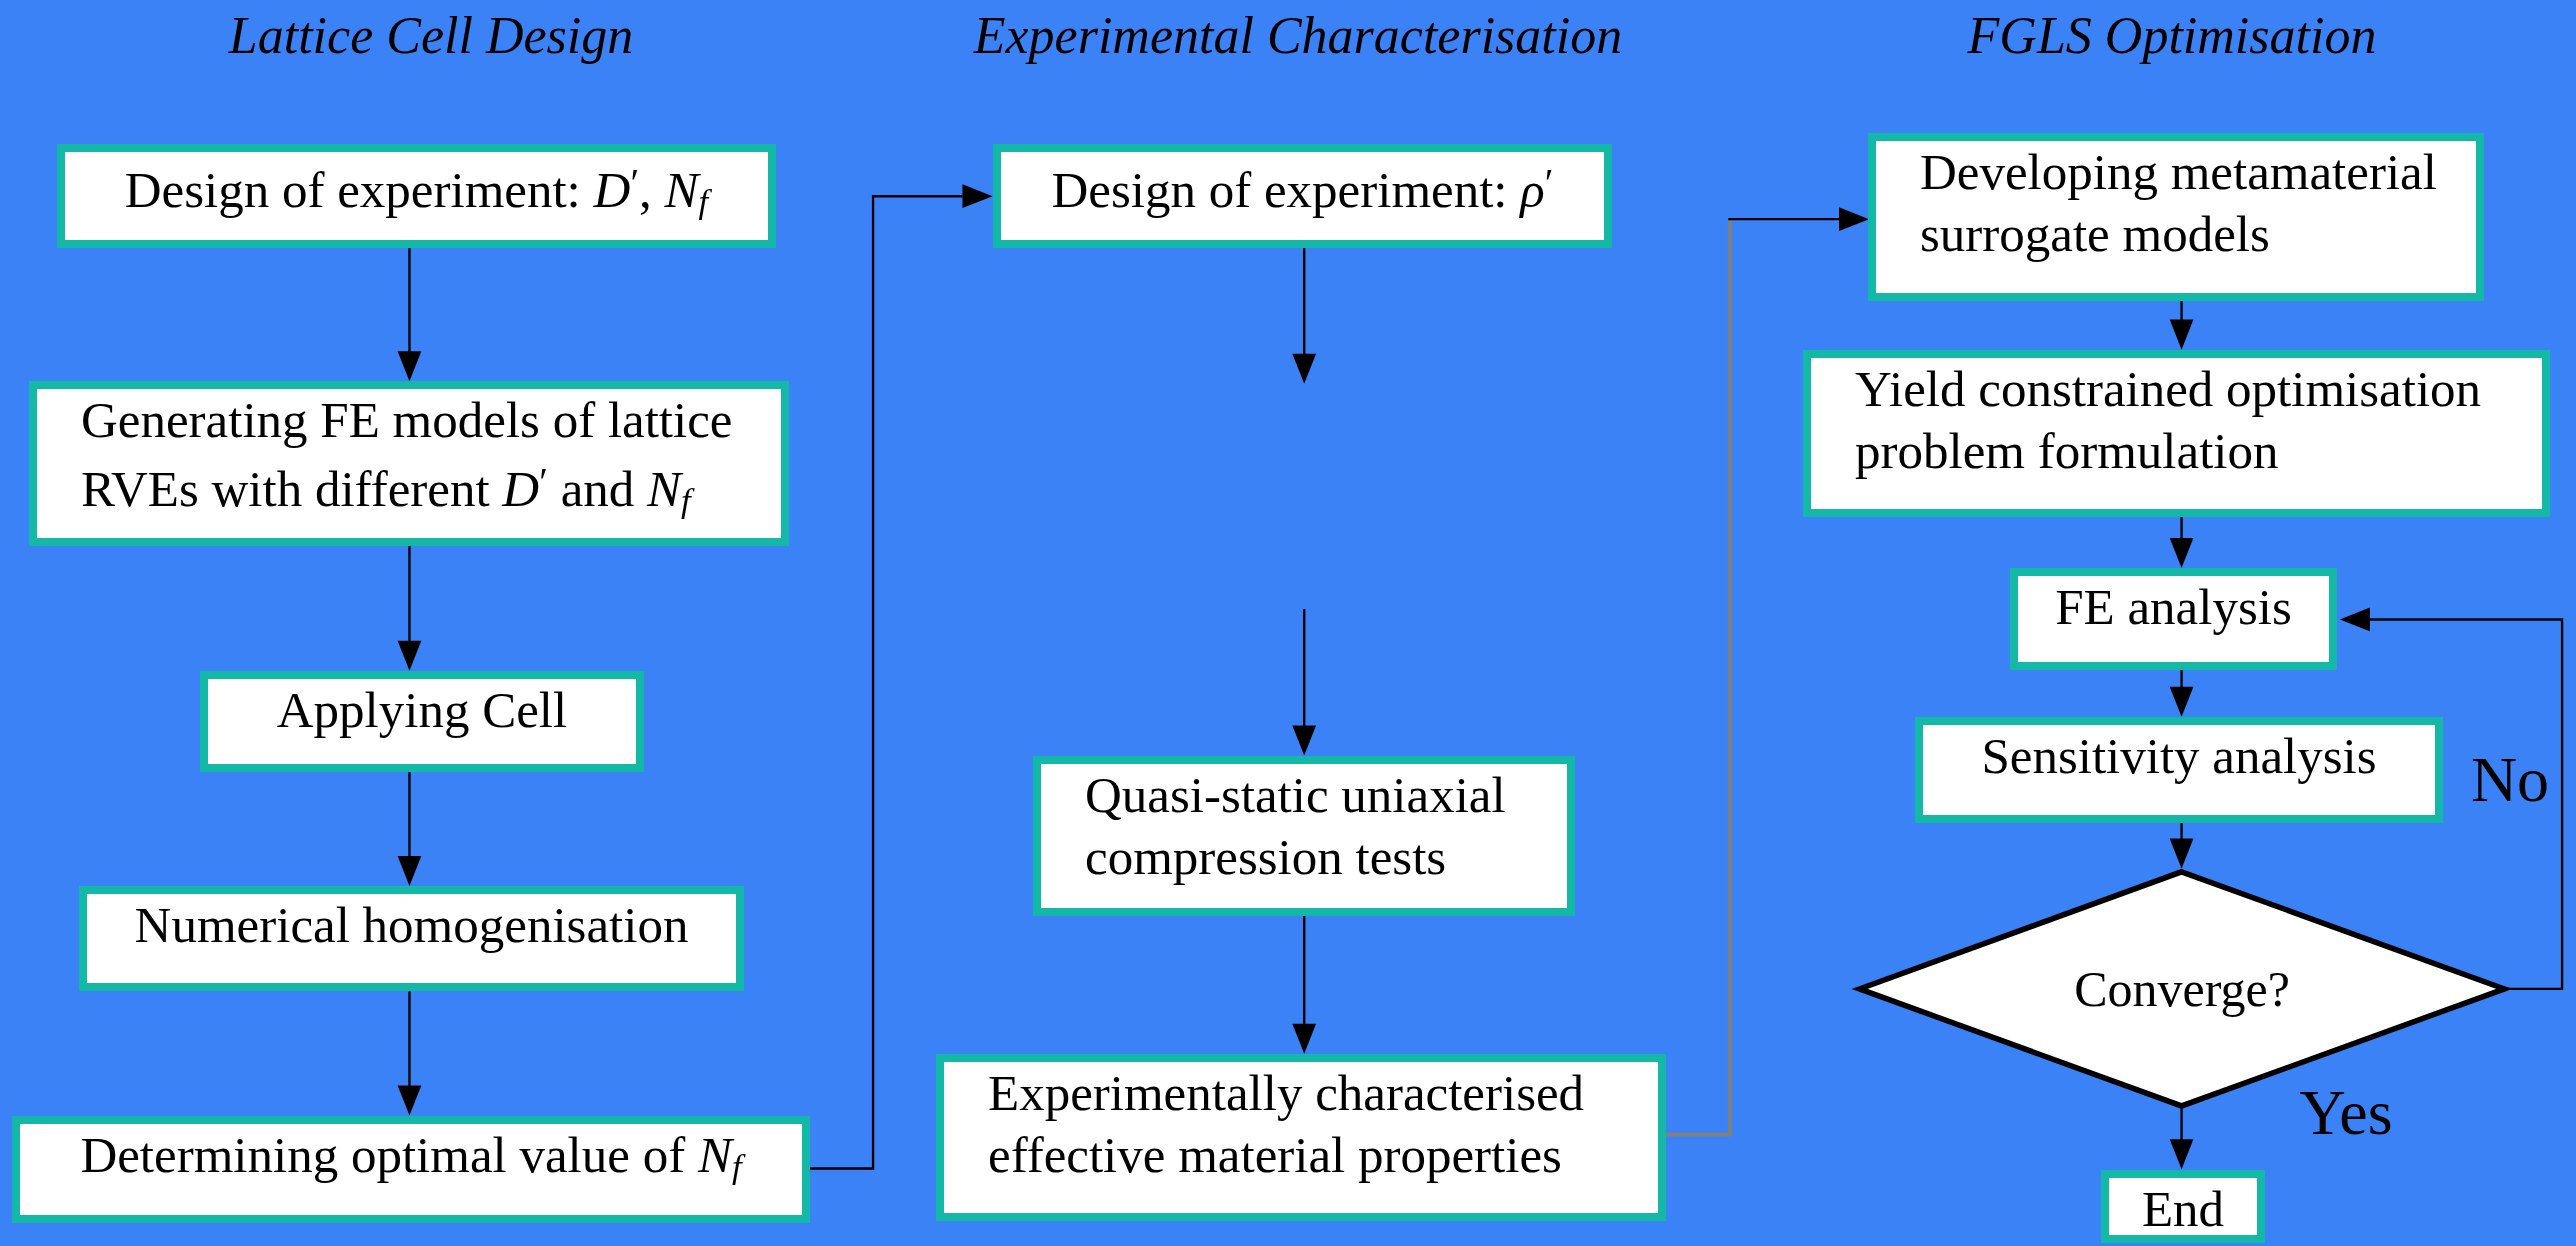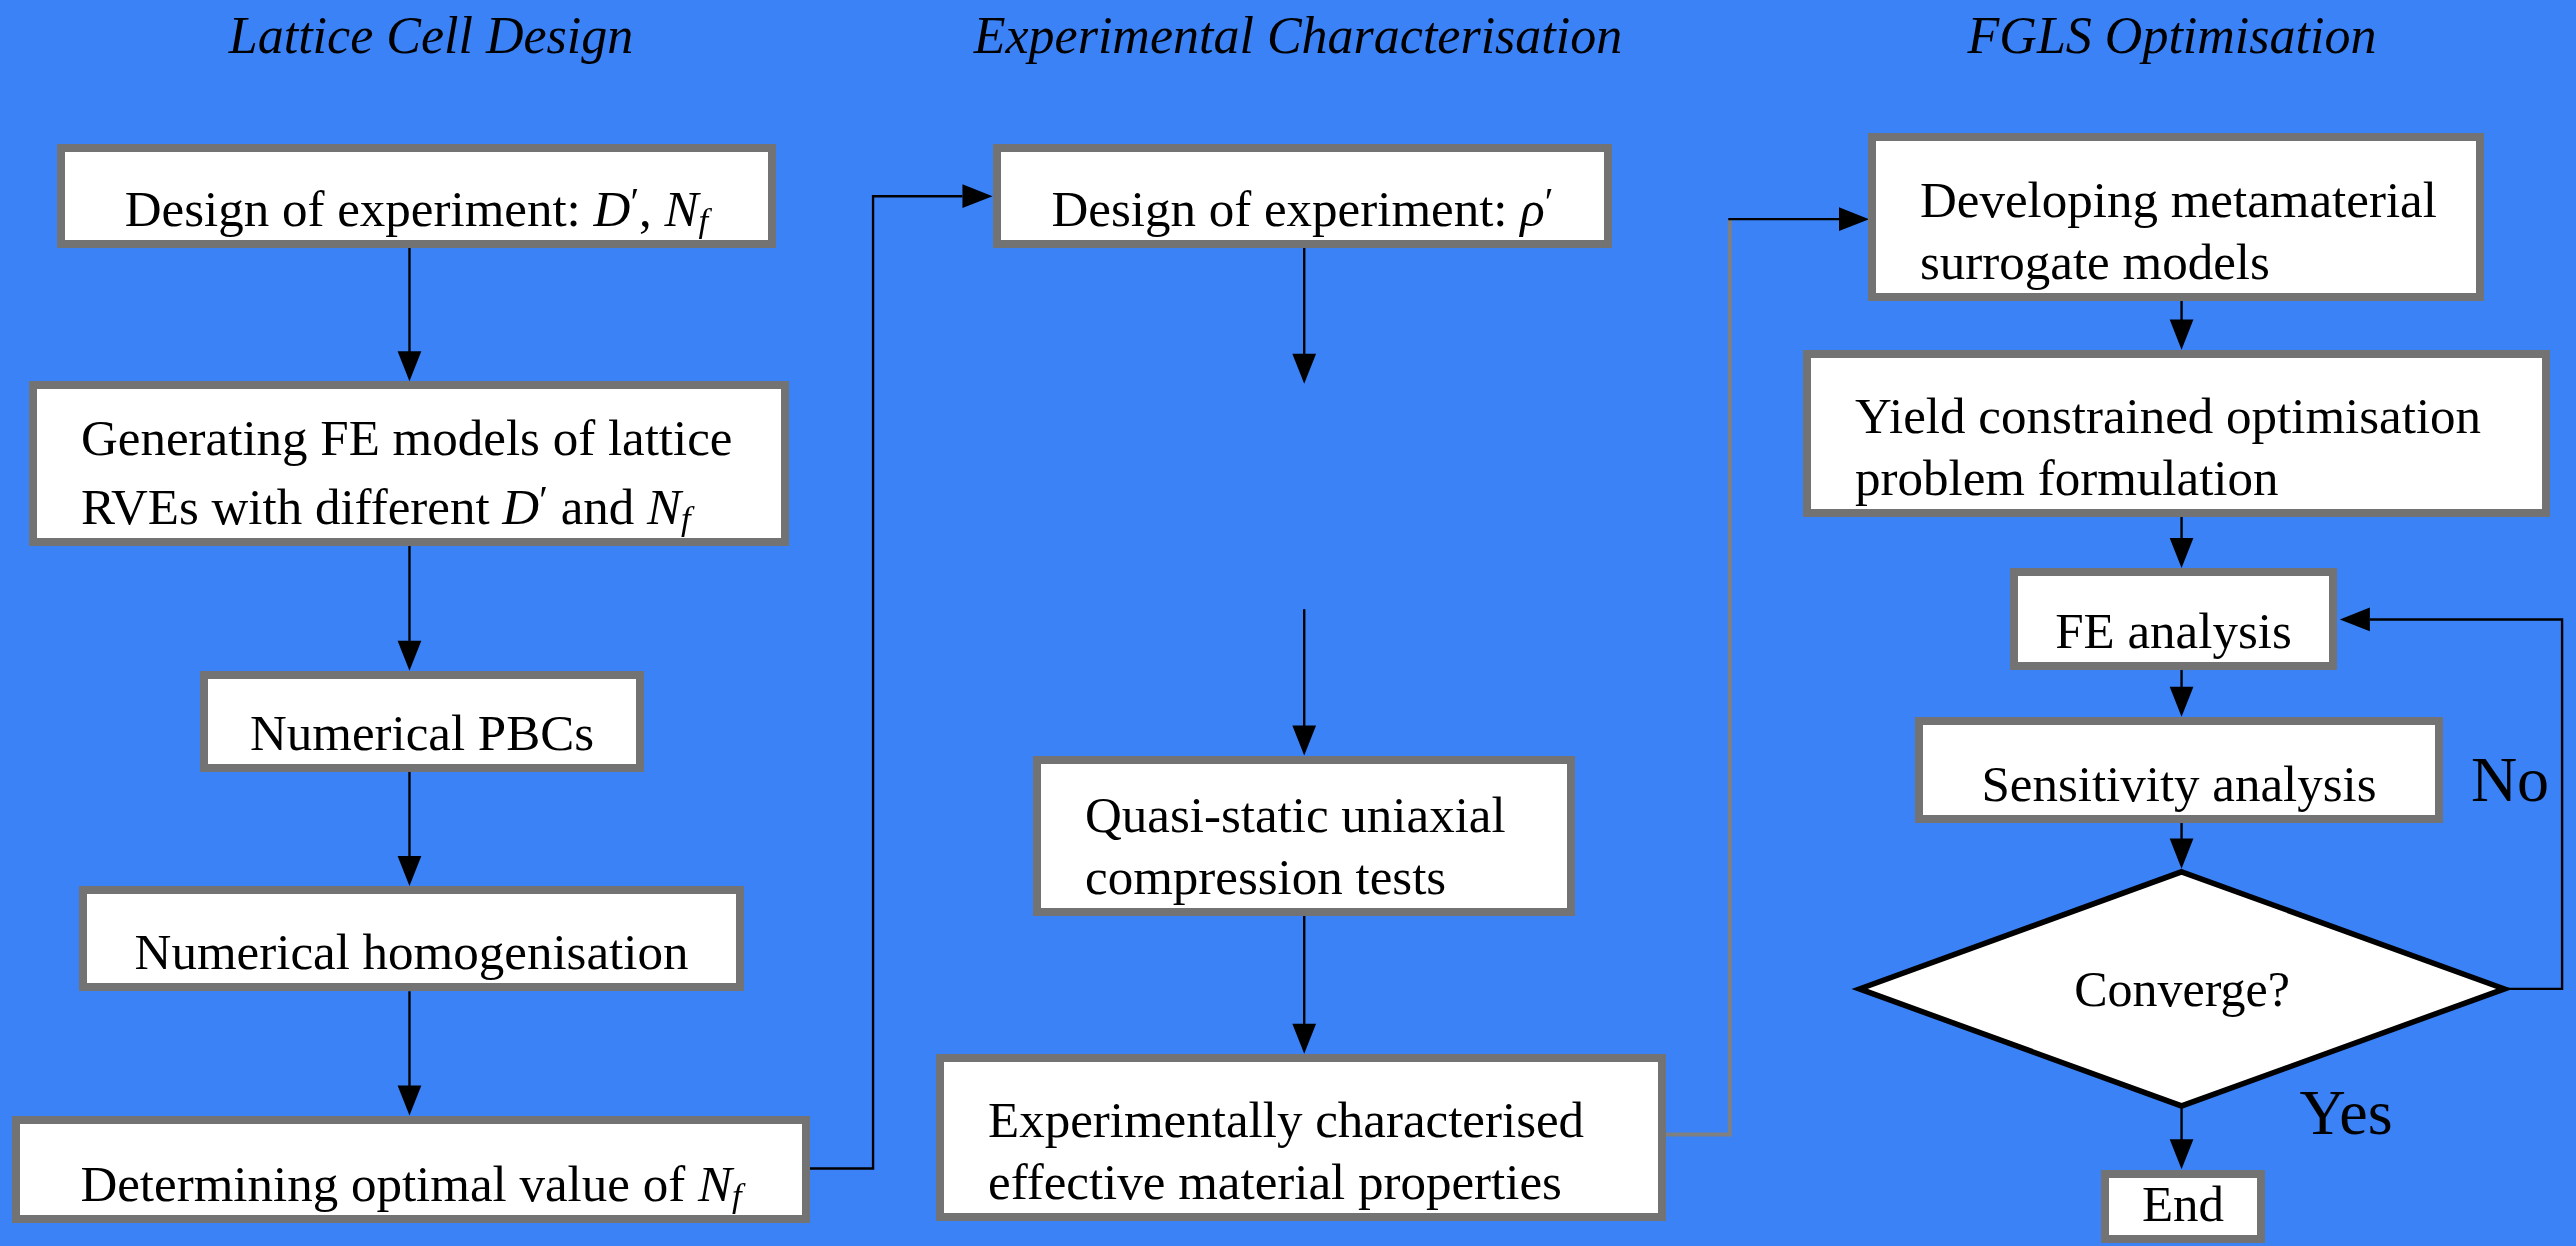--- a/index.html
+++ b/index.html
@@ -2,22 +2,22 @@
 <html style="font-size:12.7px"><head>
 <meta charset="utf-8">
 <style>
   html,body{margin:0;padding:0;background:#ffffff;}
   .canvas{
     position:relative;width:2576px;height:1246px;background:#3b82f6;overflow:hidden;
     font-family:"Liberation Serif","DejaVu Serif",serif;color:#000;
   }
   .lines{position:absolute;left:0;top:0;width:2576px;height:1246px;}
   .box{
-    position:absolute;box-sizing:border-box;border:8px solid #737373;background:#fff;
-    display:flex;align-items:flex-end;font-size:51px;line-height:62px;
+    position:absolute;box-sizing:border-box;border:8px solid #14b8a6;background:#fff;
+    display:flex;align-items:flex-start;font-size:51px;line-height:62px;
   }
   .center{justify-content:center;text-align:center;}
   .left{padding-left:44px;padding-right:27px;text-align:left;}
   .col-title{
     position:absolute;transform:translateX(-50%);font-style:italic;font-size:52px;
     white-space:nowrap;top:6.3px;
   }
   .mvar{font-style:italic;}
   .prime{font-size:0.78em;vertical-align:0.28em;}
   sub{font-style:italic;font-size:0.68em;line-height:0;vertical-align:-0.18em;}
@@ -117,21 +117,21 @@
   </div>
 
   <div class="box left" style="left:29px;top:381px;width:760px;height:165px;">
     <div>
       <div>Generating FE models of lattice</div>
       <div><span>RVEs with different </span><span class="mvar">D</span><span class="prime">′</span><span> and </span><span class="mvar">N</span><sub>f</sub></div>
     </div>
   </div>
 
   <div class="box center" style="left:200px;top:671px;width:444px;height:101px;">
-    <div>Numerical PBCs</div>
+    <div>Applying Cell</div>
   </div>
 
   <div class="box center" style="left:79px;top:886px;width:665px;height:105px;">
     <div>Numerical homogenisation</div>
   </div>
 
   <div class="box center" style="left:12px;top:1116px;width:798px;height:107px;">
     <div><span>Determining optimal value of </span><span class="mvar">N</span><sub>f</sub></div>
   </div>
 

